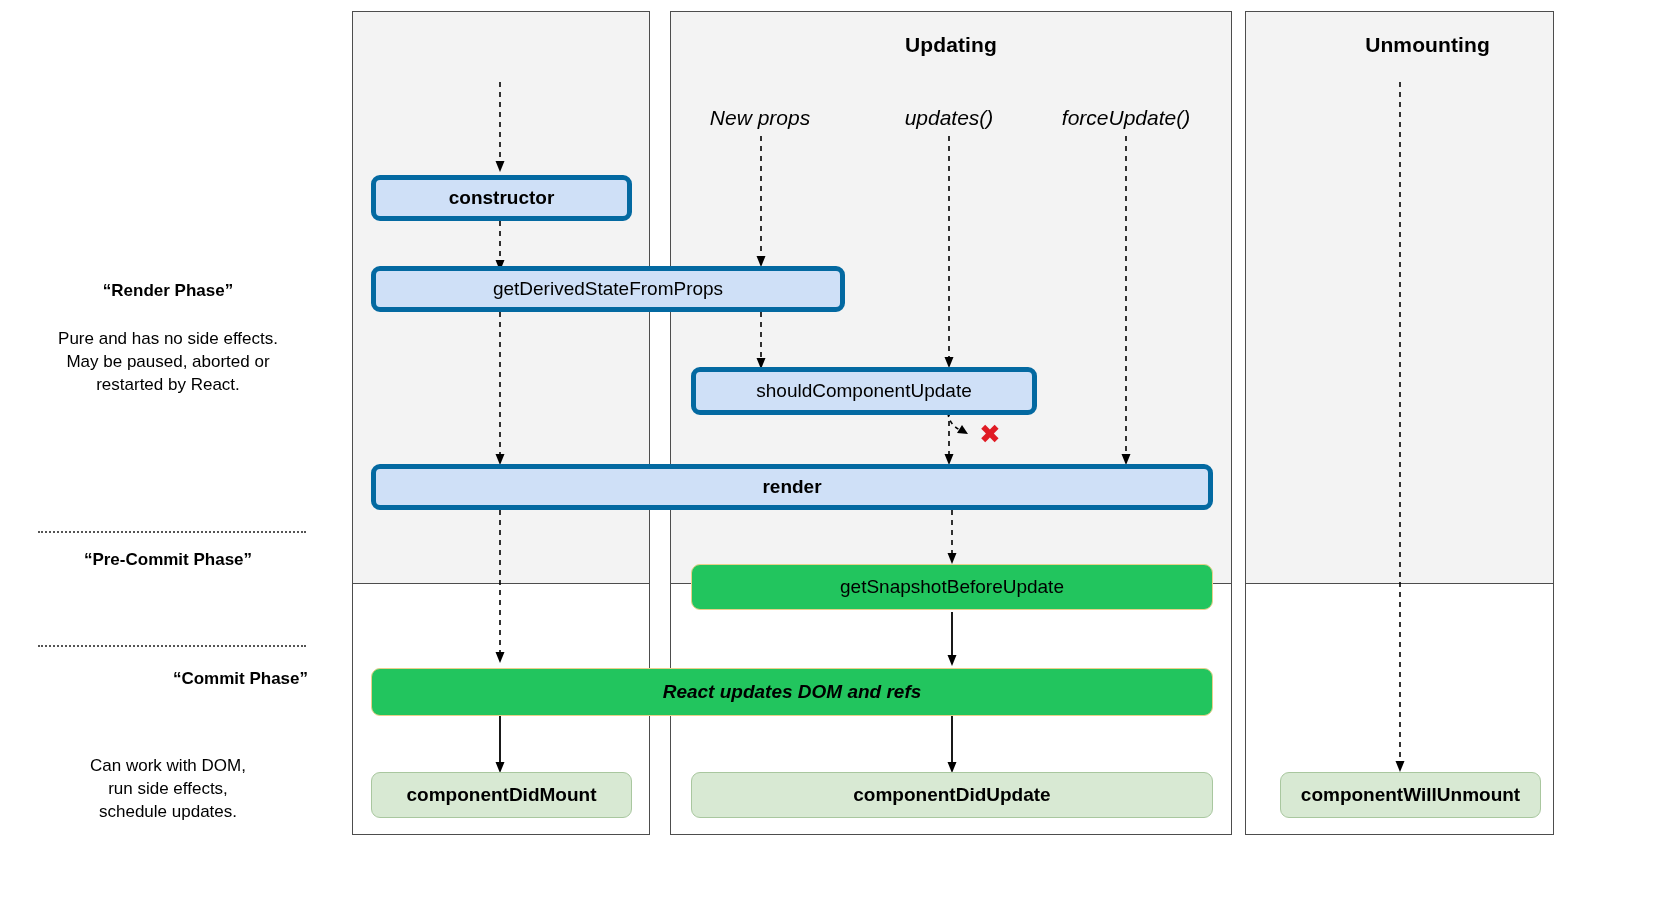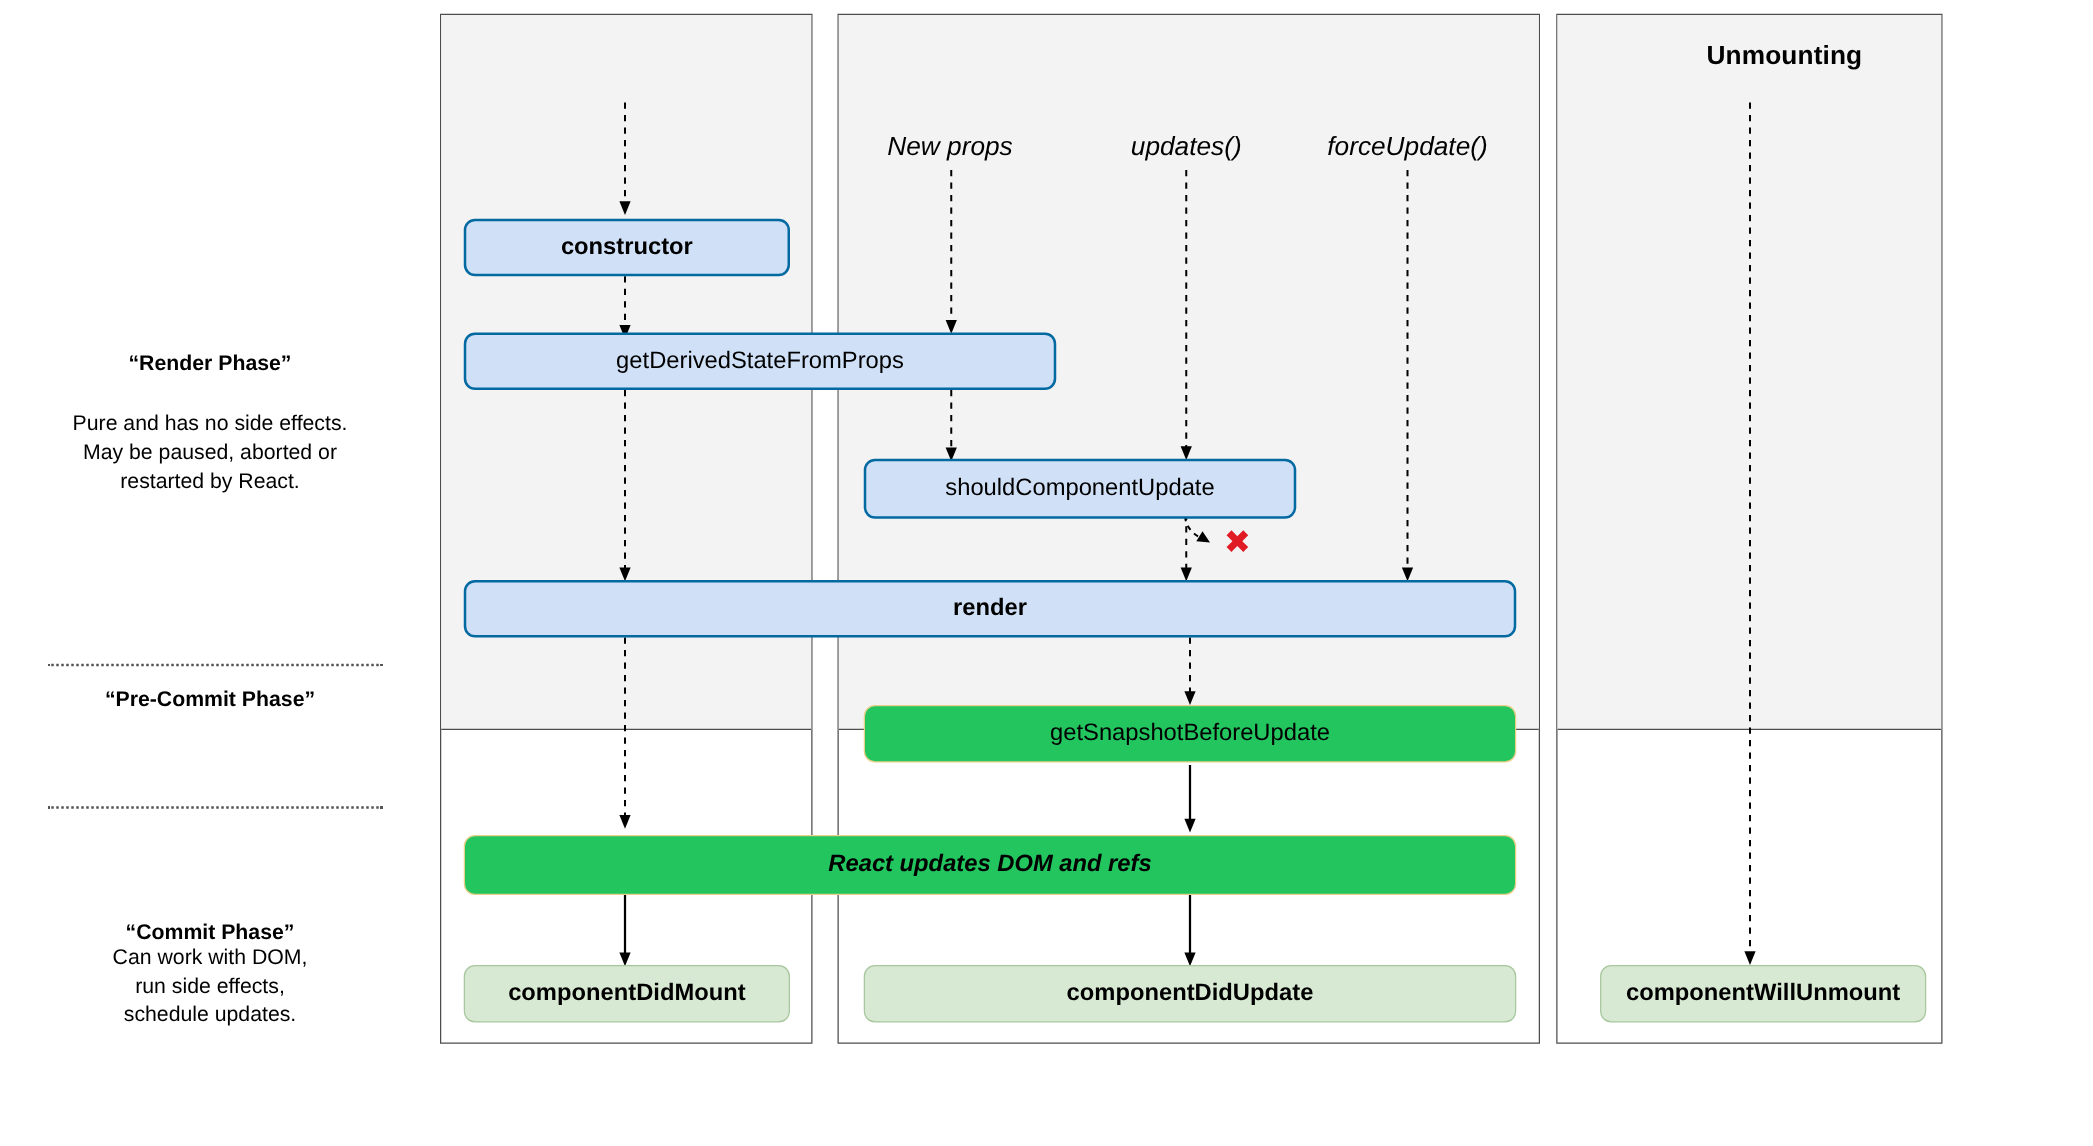--- a/index.html
+++ b/index.html
@@ -18,21 +18,21 @@
     font-size:21px;font-weight:bold;letter-spacing:.1px;
   }
 
   
   .lbox{
     position:absolute;box-sizing:border-box;border-radius:9px;
     display:flex;align-items:center;justify-content:center;
     font-size:19px;line-height:1.1;text-align:center;
     padding:0 10px;
   }
-  .lbox.blue{background:#cfe0f7;border:2px solid #0369a1;}
+  .lbox.blue{background:#cfe0f7;border:5px solid #0369a1;}
   .lbox.yellow{background:#22c55e;border:1px solid #e8d08a;}
   .lbox.green{background:#d8e9d3;border:1px solid #a9c79f;}
   .lbox.bold{font-weight:bold;}
   .lbox.italic{font-style:italic;font-weight:bold;}
 
   
   .trigger{
     position:absolute;text-align:center;font-style:italic;font-size:21px;
     white-space:nowrap;
   }
@@ -67,30 +67,31 @@
   <div class="phase-desc" style="left:18px;top:328px;width:300px;white-space:pre-line;">Pure and has no side effects.
 May be paused, aborted or
 restarted by React.</div>
 
   <div class="hdivider" style="left:38px;top:531px;width:268px;"></div>
 
   <div class="phase-title" style="left:28px;top:550px;width:280px;">“Pre-Commit Phase”</div>
 
   <div class="hdivider" style="left:38px;top:645px;width:268px;"></div>
 
-  <div class="phase-title" style="left:28px;top:736px;width:280px;">“Commit Phase”</div>
+  <div class="phase-title" style="left:28px;top:669px;width:280px;text-align:right;">“Commit Phase”</div>
   <div class="phase-desc" style="left:18px;top:755px;width:300px;white-space:pre-line;">Can work with DOM,
 run side effects,
 schedule updates.</div>
 
   <div class="panel" style="left:352px;top:11px;width:298px;height:824px;"></div>
   <div class="panel-gray" style="left:353px;top:12px;width:296px;height:572px;"></div>
 
   <div class="panel" style="left:670px;top:11px;width:562px;height:824px;"></div>
   <div class="panel-gray" style="left:671px;top:12px;width:560px;height:572px;"></div>
+  <div class="panel-title" style="left:670px;top:33px;width:562px;">Updating</div>
 
   <div class="panel" style="left:1245px;top:11px;width:309px;height:824px;"></div>
   <div class="panel-gray" style="left:1246px;top:12px;width:307px;height:572px;"></div>
   <div class="panel-title" style="left:1273px;top:33px;width:309px;">Unmounting</div>
 
   <div class="trigger" style="left:665px;top:106px;width:190px;">New props</div>
   <div class="trigger" style="left:854px;top:106px;width:190px;">updates()</div>
   <div class="trigger" style="left:1031px;top:106px;width:190px;">forceUpdate()</div>
 
   <div class="arrow" style="left:485px;top:82px;">

